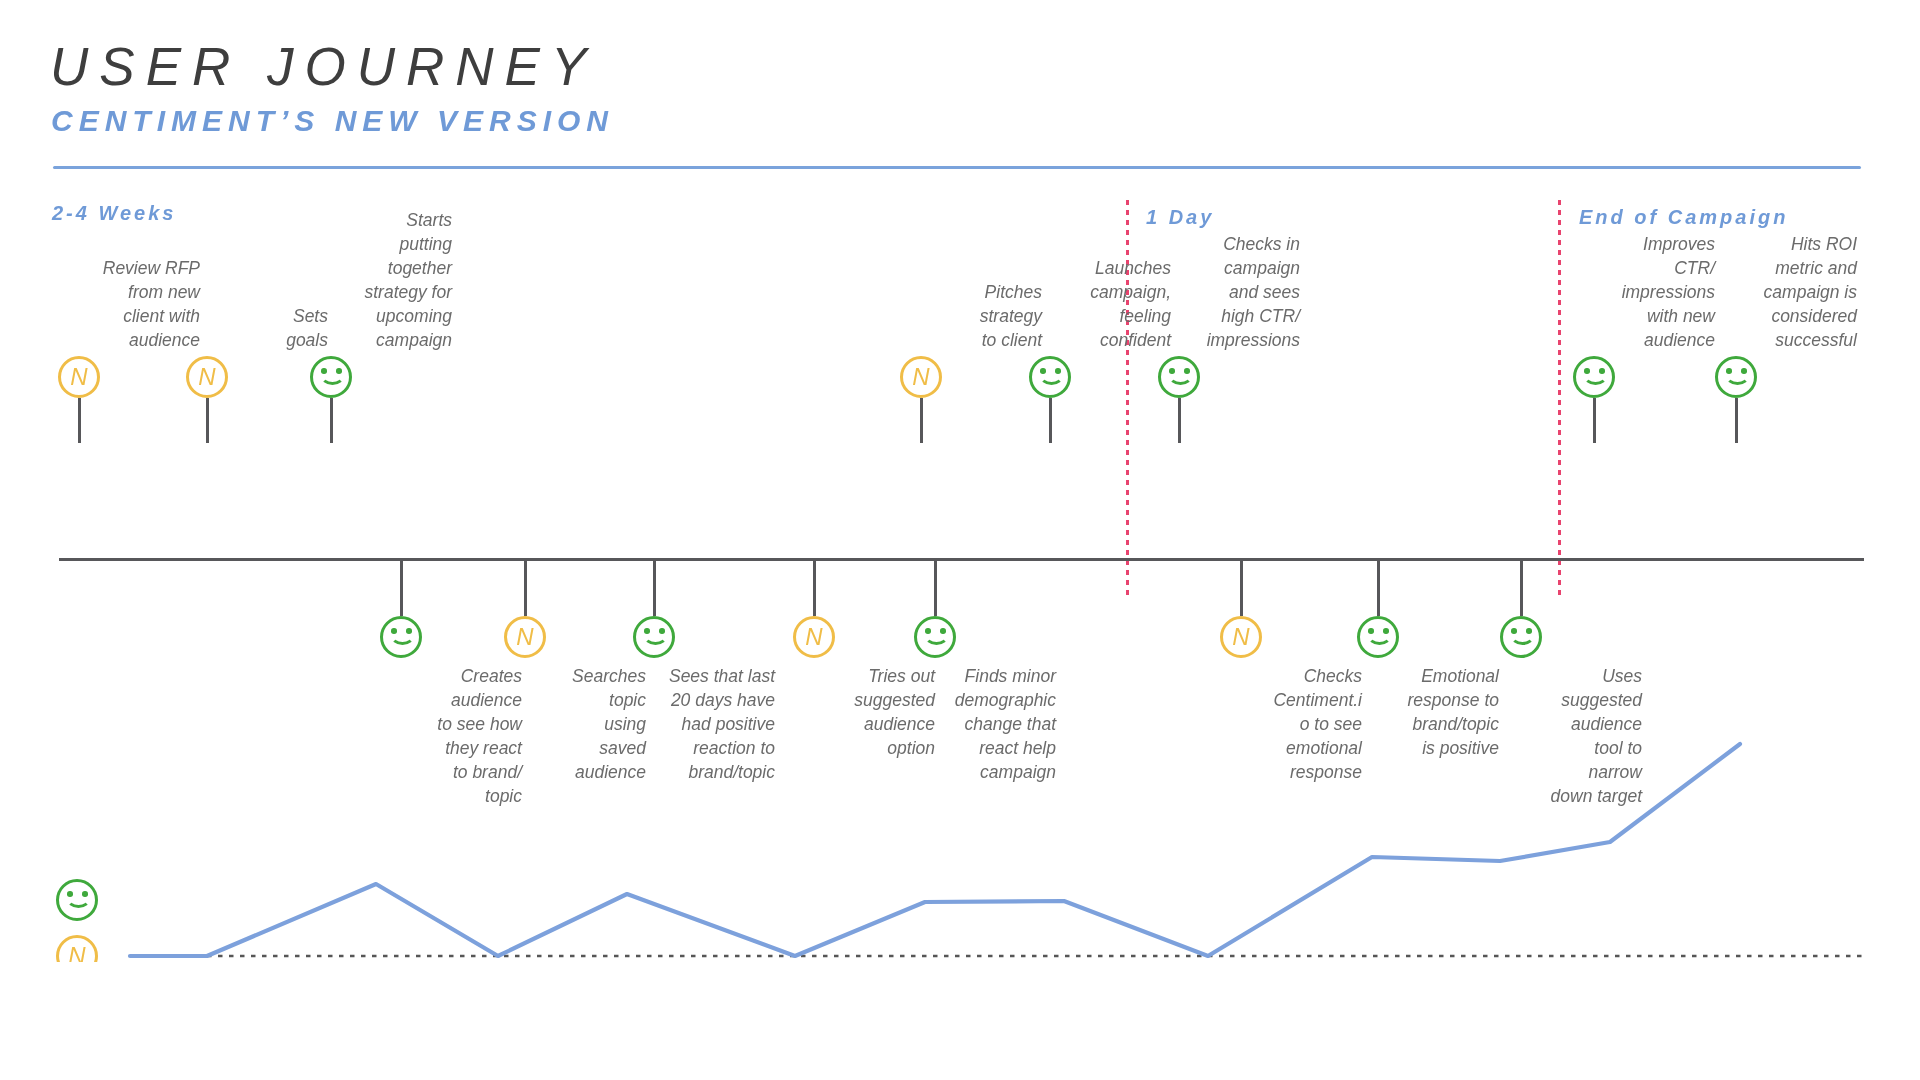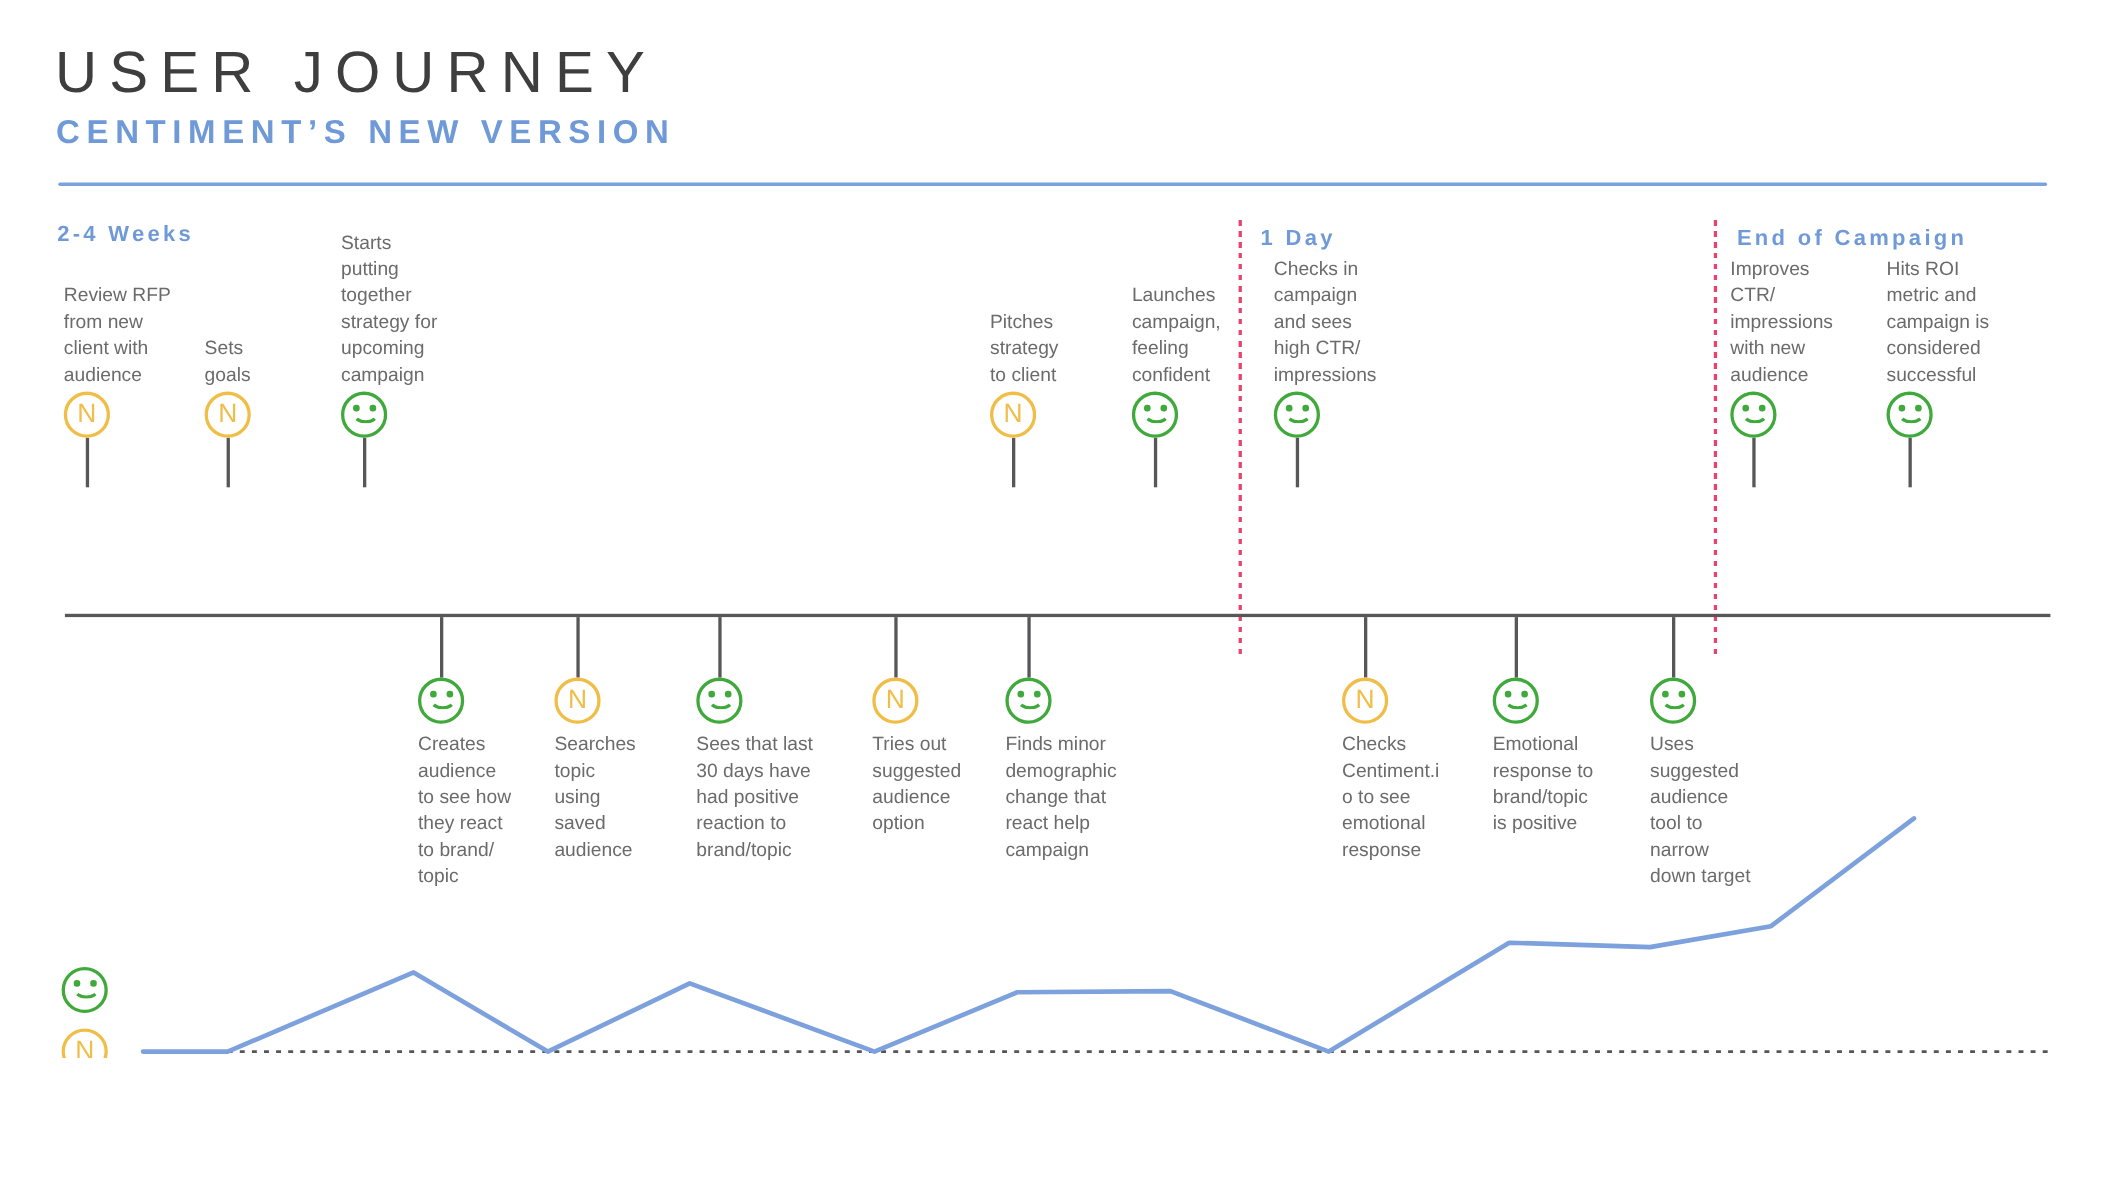--- a/index.html
+++ b/index.html
@@ -1,19 +1,20 @@
 <!DOCTYPE html>
 <html><head>
 <meta charset="utf-8">
 <style>
   html,body { margin:0; padding:0; background:#ffffff; }
   .canvas {
     position:relative; width:1920px; height:962px; overflow:hidden;
     background:#ffffff;
     font-family:"Liberation Sans","DejaVu Sans",sans-serif;
+    font-style:italic;
   }
   
   .title {
     position:absolute; left:50px; top:36px;
     font-size:53px; font-weight:300; color:#3e3e3e; letter-spacing:11px;
   }
   .subtitle {
     position:absolute; left:51px; top:104px;
     font-size:30px; font-weight:700; color:#6f9ad7; letter-spacing:6px;text-align:right;
   }
@@ -35,21 +36,21 @@
   .divider-2 { left:1558px; }
 
   
   .timeline-line {
     position:absolute; left:59px; top:558px; width:1805px; height:3px; background:#57575a;
   }
   .ev { position:absolute; display:flex; flex-direction:column; align-items:flex-start; }
   .ev-above { bottom:519px; }
   .ev-below { top:561px;margin-left:27px; }
   .ev-label {
-    white-space:pre-line; font-size:17.5px; line-height:24px; color:#6b6b6b; width:142px;
+    white-space:pre-line; font-size:17.5px; line-height:24px; color:#6b6b6b; width:142px;text-align:right;
   }
   .ev-above .ev-label { margin-bottom:4px; }
   .ev-below .ev-label { margin-top:6px; }
   .stem { width:3px; background:#57575a; margin-left:19.5px; }
   .ev-above .stem { height:45px; }
   .ev-below .stem { height:55px; }
 
   
   .face {
     position:relative; width:36px; height:36px; border:3px solid #999; border-radius:50%;
@@ -185,21 +186,21 @@
     <div class="ev-label">Searches
 topic
 using
 saved
 audience</div>
   </div>
   <div class="ev ev-below" style="left:606px">
     <div class="stem"></div>
     <div class="face face--happy"></div>
     <div class="ev-label">Sees that last
-30 days have
+20 days have
 had positive
 reaction to
 brand/topic</div>
   </div>
   <div class="ev ev-below" style="left:766px">
     <div class="stem"></div>
     <div class="face face--neutral"></div>
     <div class="ev-label">Tries out
 suggested
 audience

